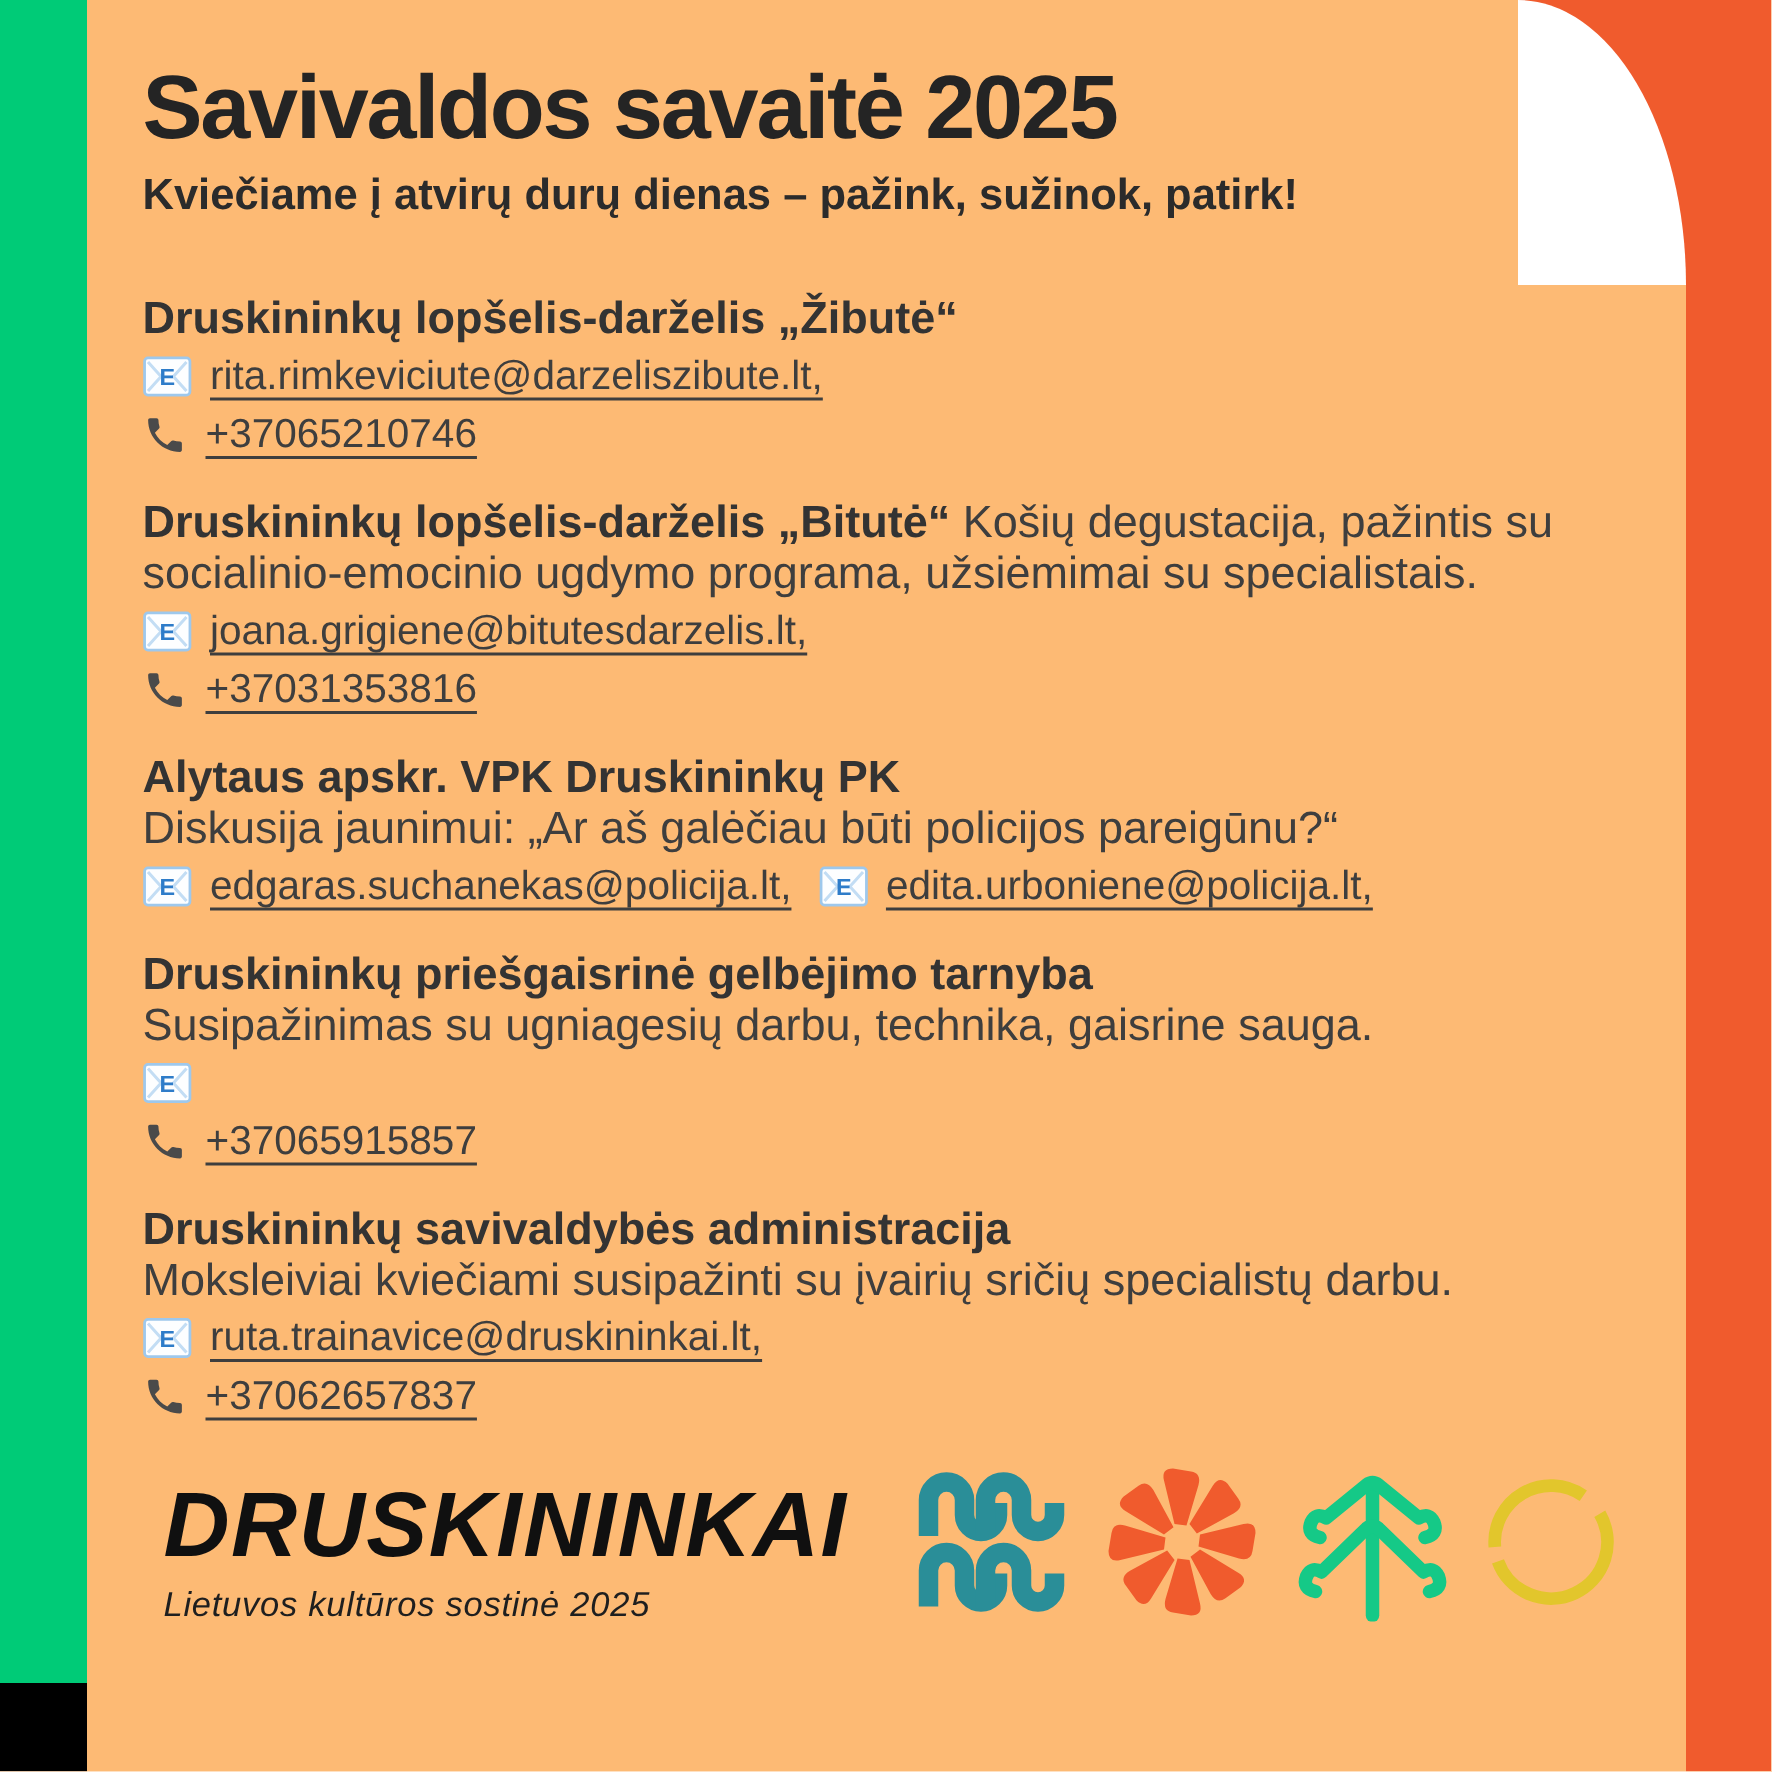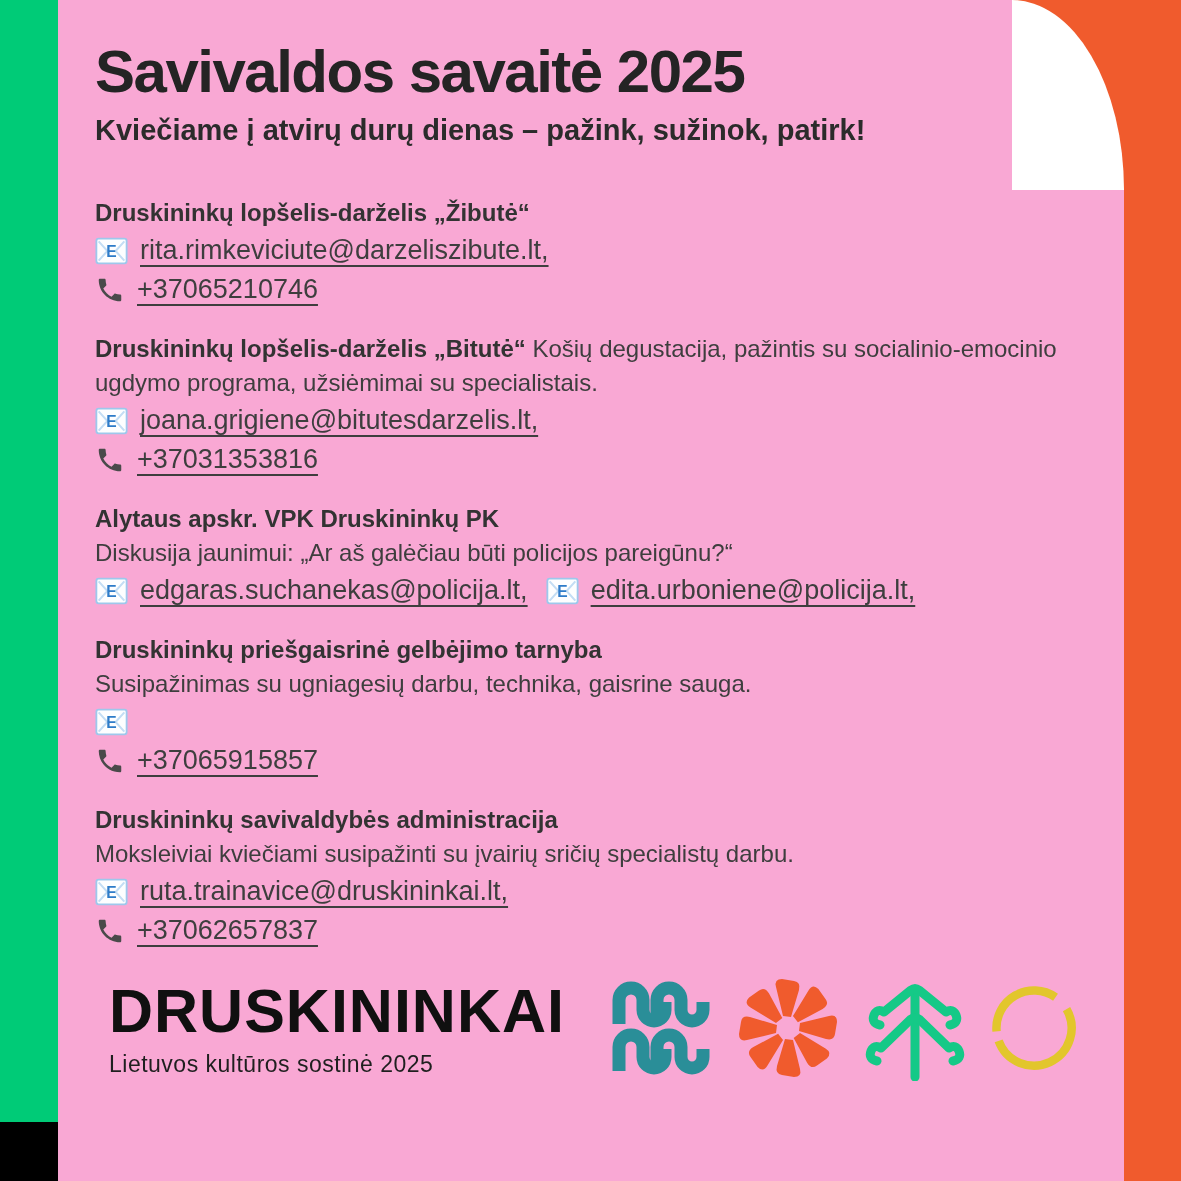--- a/index.html
+++ b/index.html
@@ -2,21 +2,21 @@
 <html><head>
 <meta charset="utf-8">
 <style>
   * { margin:0; padding:0; box-sizing:border-box; }
   html,body { background:#ffffff; }
   body { font-family:"Liberation Sans", sans-serif; }
 
   .canvas {
     position:relative;
     width:1181px; height:1181px;
-    background:#f9a8d4;
+    background:#fdba74;
     overflow:hidden;
   }
 
   
   .green-bar   { position:absolute; left:0; top:0; width:58px; height:1122px; background:#00CB77; }
   .black-square{ position:absolute; left:0; top:1122px; width:58px; height:59px; background:#000000; }
   .orange-strip{ position:absolute; right:0; top:0; width:57px; height:1181px; background:#F05B2D; }
   .orange-corner{ position:absolute; right:57px; top:0; width:112px; height:190px; background:#F05B2D; }
   .white-corner { width:100%; height:100%; background:#ffffff; border-top-right-radius:112px 190px; }
 
@@ -26,38 +26,38 @@
     font-size:60px; font-weight:700; letter-spacing:-1.5px;
     color:#242424; line-height:64px;
   }
   .page-subtitle {
     font-size:29px; font-weight:700; color:#2B2B2B;
     line-height:34px; margin-top:9px;
   }
 
   .sections { margin-top:49px; }
   .org { margin-bottom:24px; }
-  .org-text { font-size:24px; line-height:34px; color:#3E3E3E; }
+  .org-text { font-size:30px; line-height:34px; color:#3E3E3E; }
   .org-name { font-weight:700; color:#333333; }
   .org-name.block { display:block; }
 
   .contact-line {
     display:flex; align-items:center;
     font-size:27px; line-height:35px; color:#3E3E3E;
     margin-top:2px; min-height:37px;
   }
   .email-item { display:flex; align-items:center; margin-right:18px; }
   .icon { display:inline-flex; align-items:center; justify-content:center; margin-right:12px; }
   .link {
     color:#3E3E3E; text-decoration:underline;
     text-underline-offset:6px; text-decoration-thickness:1.5px;
     cursor:pointer;
   }
 
-  .footer { display:flex; align-items:center; margin-top:16px; }
+  .footer { display:flex; align-items:flex-end; margin-top:16px;font-style:italic; }
   .brand-block { margin-left:14px; }
   .brand {
     font-size:61px; font-weight:700; color:#101010;
     letter-spacing:1px; line-height:64px;
   }
   .brand-sub {
     font-size:23px; font-weight:400; color:#1F1F1F;
     letter-spacing:0.5px; margin-top:8px;
   }
   .logos { display:flex; align-items:center; gap:22px; margin-left:46px; }

